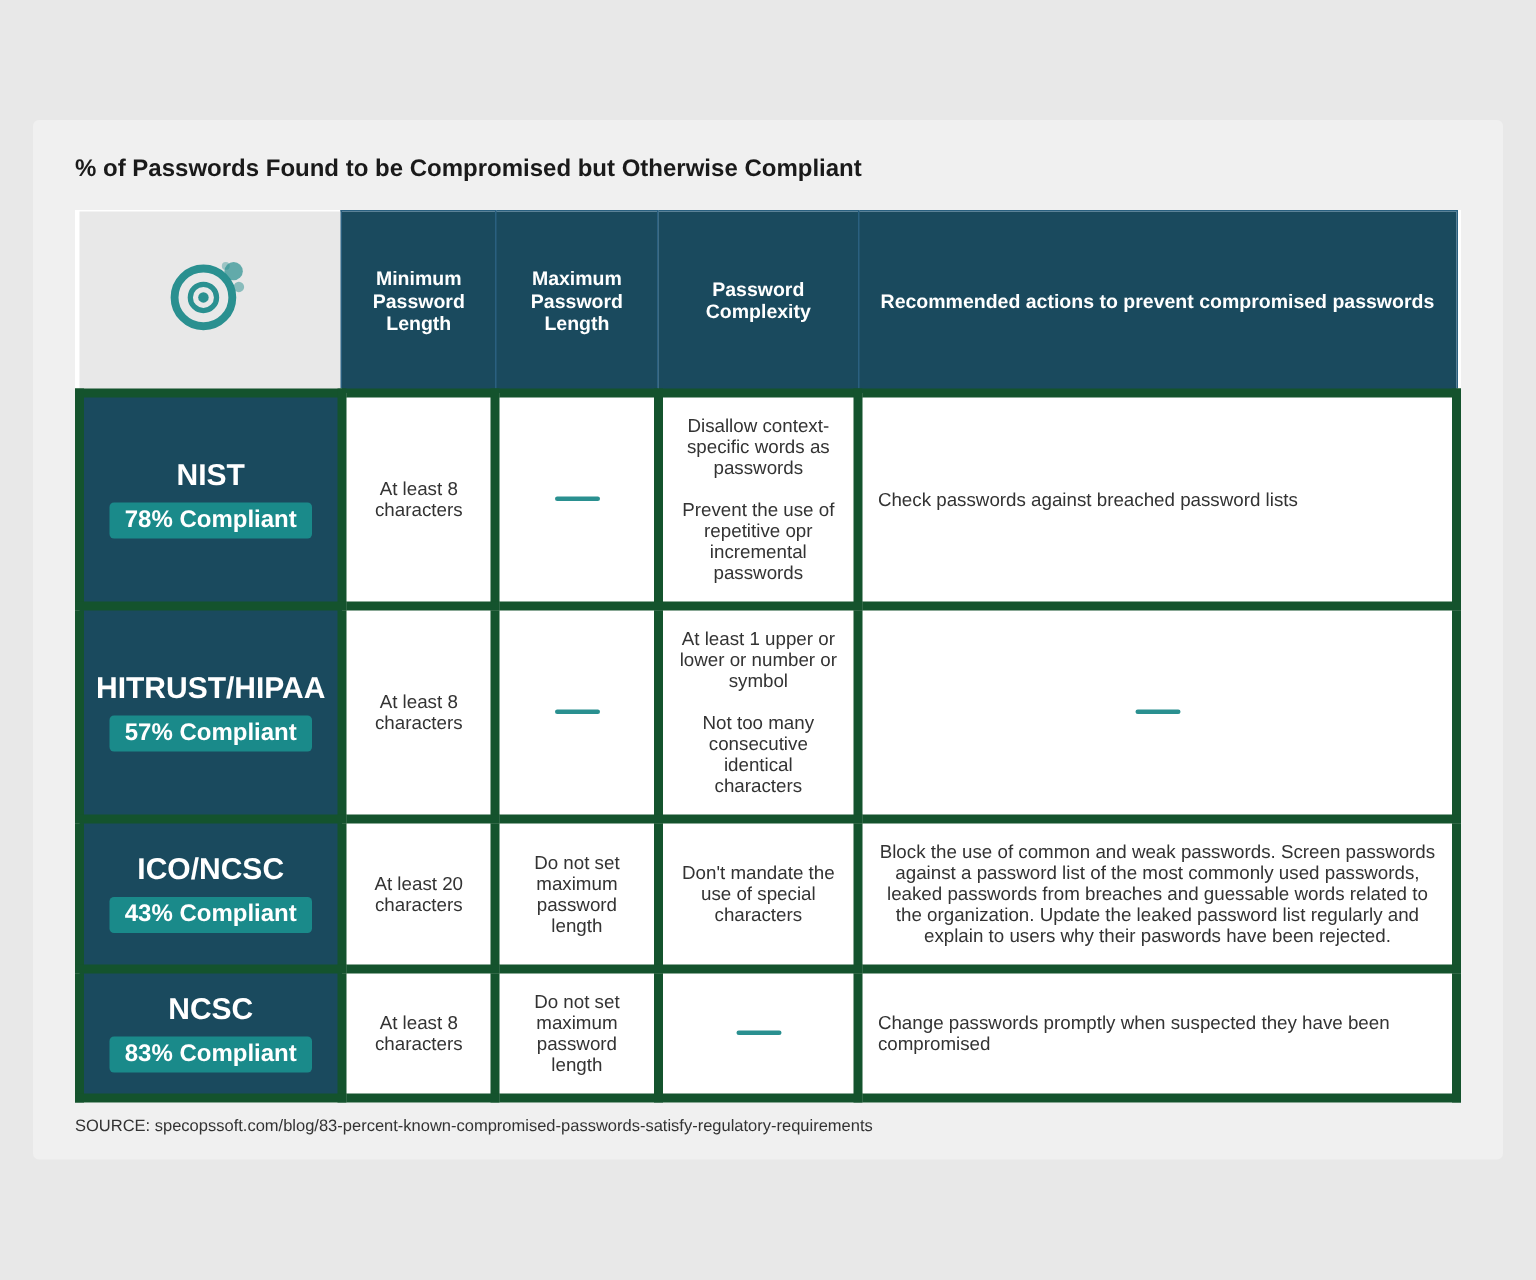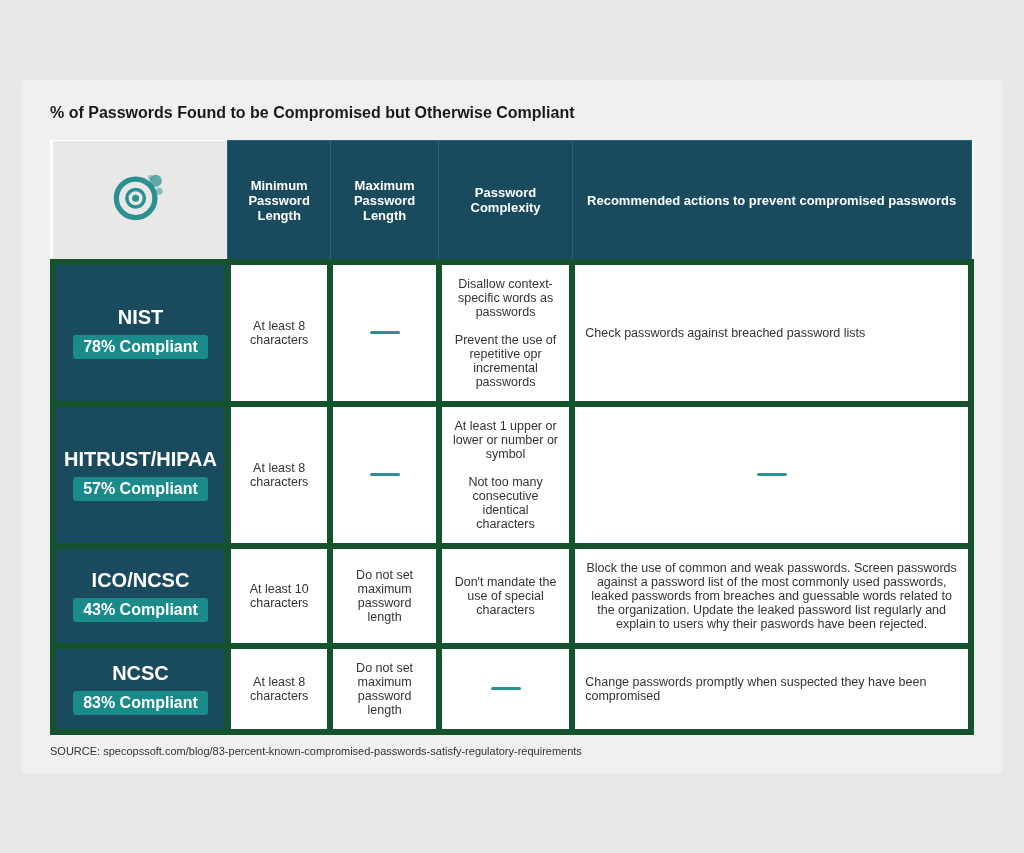--- a/index.html
+++ b/index.html
@@ -152,21 +152,21 @@
           <td><span>At least 1 upper or lower or number or symbol</span><br><br><span>Not too many consecutive identical characters</span></td>
           <td style="text-align: center;">
             <span class="dash"></span>
           </td>
         </tr>
         <tr>
           <td class="standard-cell">
     <span class="standard-name">ICO/NCSC</span>
     <span class="compliance-badge">43% Compliant</span>
   </td>
-          <td>At least 10 characters</td>
+          <td>At least 20 characters</td>
           <td>Do not set maximum password length</td>
           <td><span>Don't mandate the use of special characters</span></td>
           <td style="text-align: center;">Block the use of common and weak passwords. Screen passwords against a password list of the most commonly used passwords, leaked passwords from breaches and guessable words related to the organization. Update the leaked password list regularly and explain to users why their paswords have been rejected.</td>
         </tr>
         <tr>
           <td class="standard-cell">
     <span class="standard-name">NCSC</span>
     <span class="compliance-badge">83% Compliant</span>
   </td>
           <td>At least 8 characters</td>

